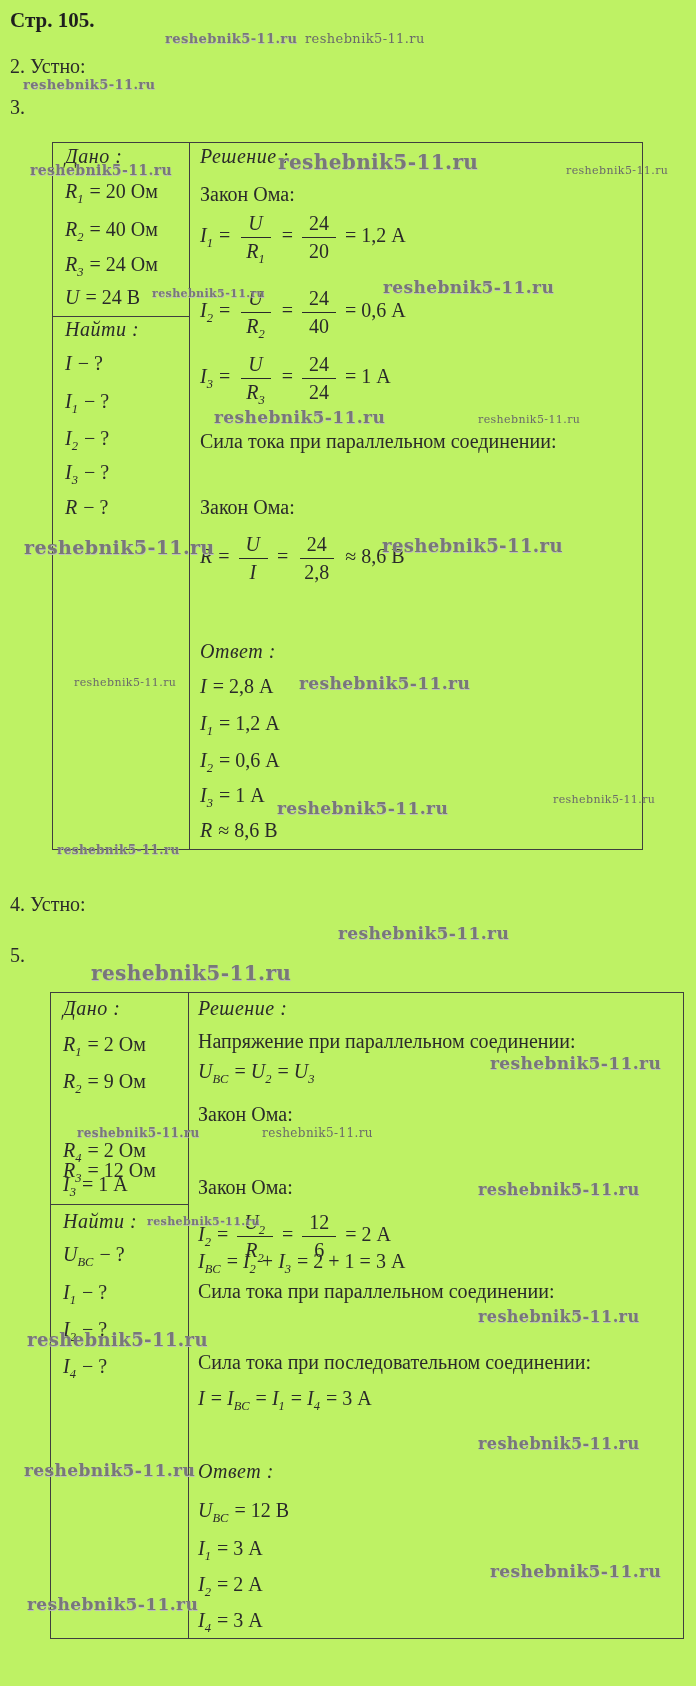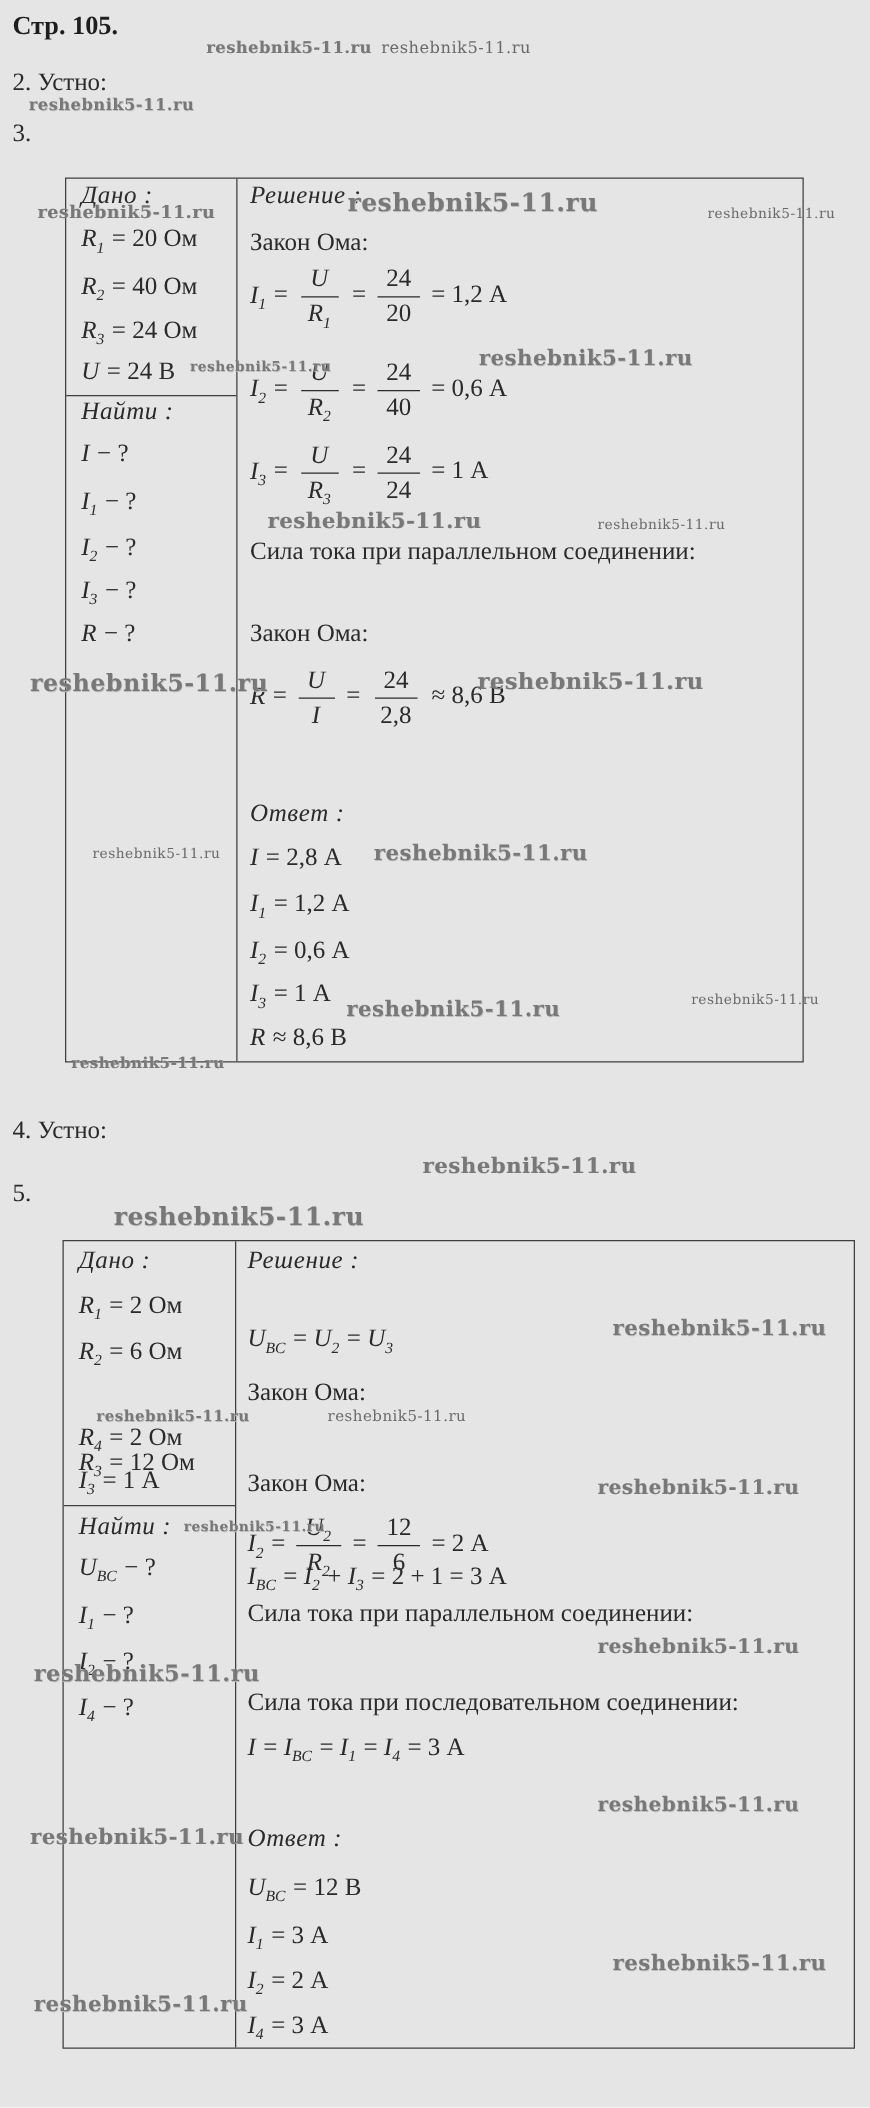--- a/index.html
+++ b/index.html
@@ -1,16 +1,16 @@
 <!DOCTYPE html>
 <html><head>
 <meta charset="utf-8">
 <style>
   html,body{margin:0;padding:0;background:#ffffff;}
-  #page{position:relative;width:696px;height:1686px;background:#e5e5e5;overflow:hidden;
+  #page{position:relative;width:696px;height:1686px;background:#bef264;overflow:hidden;
         font-family:"Liberation Serif","DejaVu Serif",serif;color:#2a2a2a;}
   .page-title{position:absolute;left:10px;top:8px;font-size:21px;font-weight:bold;color:#1e1e1e;}
   .problem-label{position:absolute;left:10px;font-size:20px;color:#2a2a2a;}
   #p2{top:55px;} #p3{top:96px;} #p4{top:893px;} #p5{top:944px;}
 
   .tbox{position:absolute;border:1.4px solid #3f3f3f;background:transparent;z-index:1;}
   .vline{position:absolute;top:0;bottom:0;width:1.4px;background:#3f3f3f;}
   .hline{position:absolute;left:0;height:1.4px;background:#3f3f3f;}
 
   .row{position:absolute;white-space:nowrap;font-size:20px;line-height:1.12;color:#2a2a2a;z-index:2;}
@@ -121,30 +121,31 @@
     <span class="row eq" style="left: 200px; top: 712px;"><span class="var">I<sub>1</sub></span><span class="t"> = 1,2 А</span></span>
     <span class="row eq" style="left: 200px; top: 749px;"><span class="var">I<sub>2</sub></span><span class="t"> = 0,6 А</span></span>
     <span class="row eq" style="left: 200px; top: 784px;"><span class="var">I<sub>3</sub></span><span class="t"> = 1 А</span></span>
     <span class="row eq" style="left: 200px; top: 819px;"><span class="var">R</span><span class="t"> ≈ 8,6 В</span></span>
     <span class="tbox" style="left: 50px; top: 992px; width: 632px; height: 645px;">
       <span class="vline" style="left: 137px;"></span>
       <span class="hline" style="top: 211px; width: 137px;"></span>
     </span>
     <span class="row label" style="left: 63px; top: 997px;">Дано :</span>
     <span class="row eq" style="left: 63px; top: 1033px;"><span class="var">R<sub>1</sub></span><span class="t"> = 2 Ом</span></span>
-    <span class="row eq" style="left: 63px; top: 1070px;"><span class="var">R<sub>2</sub></span><span class="t"> = 6 Ом</span></span>
+    <span class="row eq" style="left: 63px; top: 1070px;"><span class="var">R<sub>2</sub></span><span class="t"> = 9 Ом</span></span>
     <span class="row eq" style="left: 63px; top: 1159px;"><span class="var">R<sub>3</sub></span><span class="t"> = 12 Ом</span></span>
     <span class="row eq" style="left: 63px; top: 1139px;"><span class="var">R<sub>4</sub></span><span class="t"> = 2 Ом</span></span>
     <span class="row eq" style="left: 63px; top: 1173px;"><span class="var">I<sub>3</sub></span><span class="t"> = 1 А</span></span>
     <span class="row label" style="left: 63px; top: 1210px;">Найти :</span>
     <span class="row eq" style="left: 63px; top: 1243px; text-align: center;"><span class="var">U<sub>BC</sub></span><span class="t"> − ?</span></span>
     <span class="row eq" style="left: 63px; top: 1281px;"><span class="var">I<sub>1</sub></span><span class="t"> − ?</span></span>
     <span class="row eq" style="left: 63px; top: 1318px;"><span class="var">I<sub>2</sub></span><span class="t"> − ?</span></span>
     <span class="row eq" style="left: 63px; top: 1355px;"><span class="var">I<sub>4</sub></span><span class="t"> − ?</span></span>
     <span class="row label" style="left: 198px; top: 997px;">Решение :</span>
+    <span class="row heading" style="left: 198px; top: 1030px;">Напряжение при параллельном соединении:</span>
     <span class="row eq" style="left: 198px; top: 1060px;"><span class="var">U<sub>BC</sub></span><span class="t"> = </span><span class="var">U<sub>2</sub></span><span class="t"> = </span><span class="var">U<sub>3</sub></span></span>
     <span class="row heading" style="left: 198px; top: 1103px;">Закон Ома:</span>
     <span class="row heading" style="left: 198px; top: 1176px;">Закон Ома:</span>
     <span class="row eq" style="left: 198px; top: 1211px;"><span class="var">I<sub>2</sub></span><span class="t"> = </span><span class="frac">
         <span class="fnum"><span class="var">U<sub>2</sub></span></span>
         <span class="fden"><span class="var">R<sub>2</sub></span></span>
       </span><span class="t"> = </span><span class="frac">
         <span class="fnum"><span class="t">12</span></span>
         <span class="fden"><span class="t">6</span></span>
       </span><span class="t"> = 2 А</span></span>

